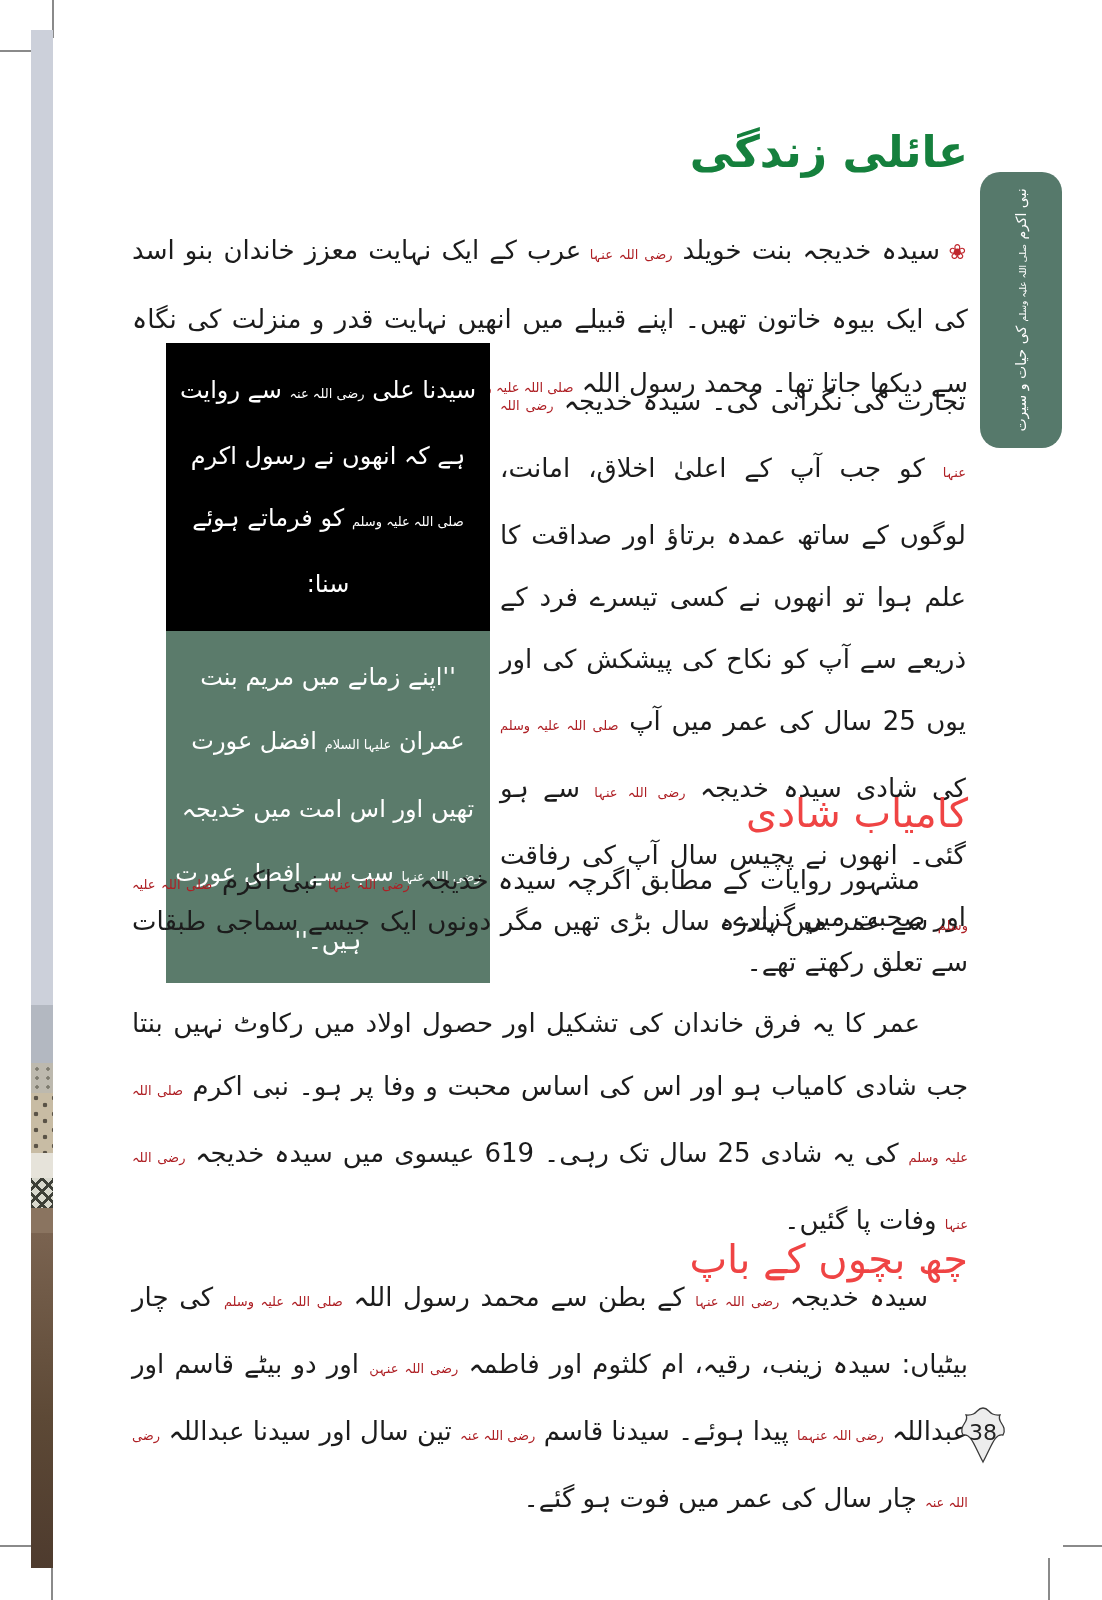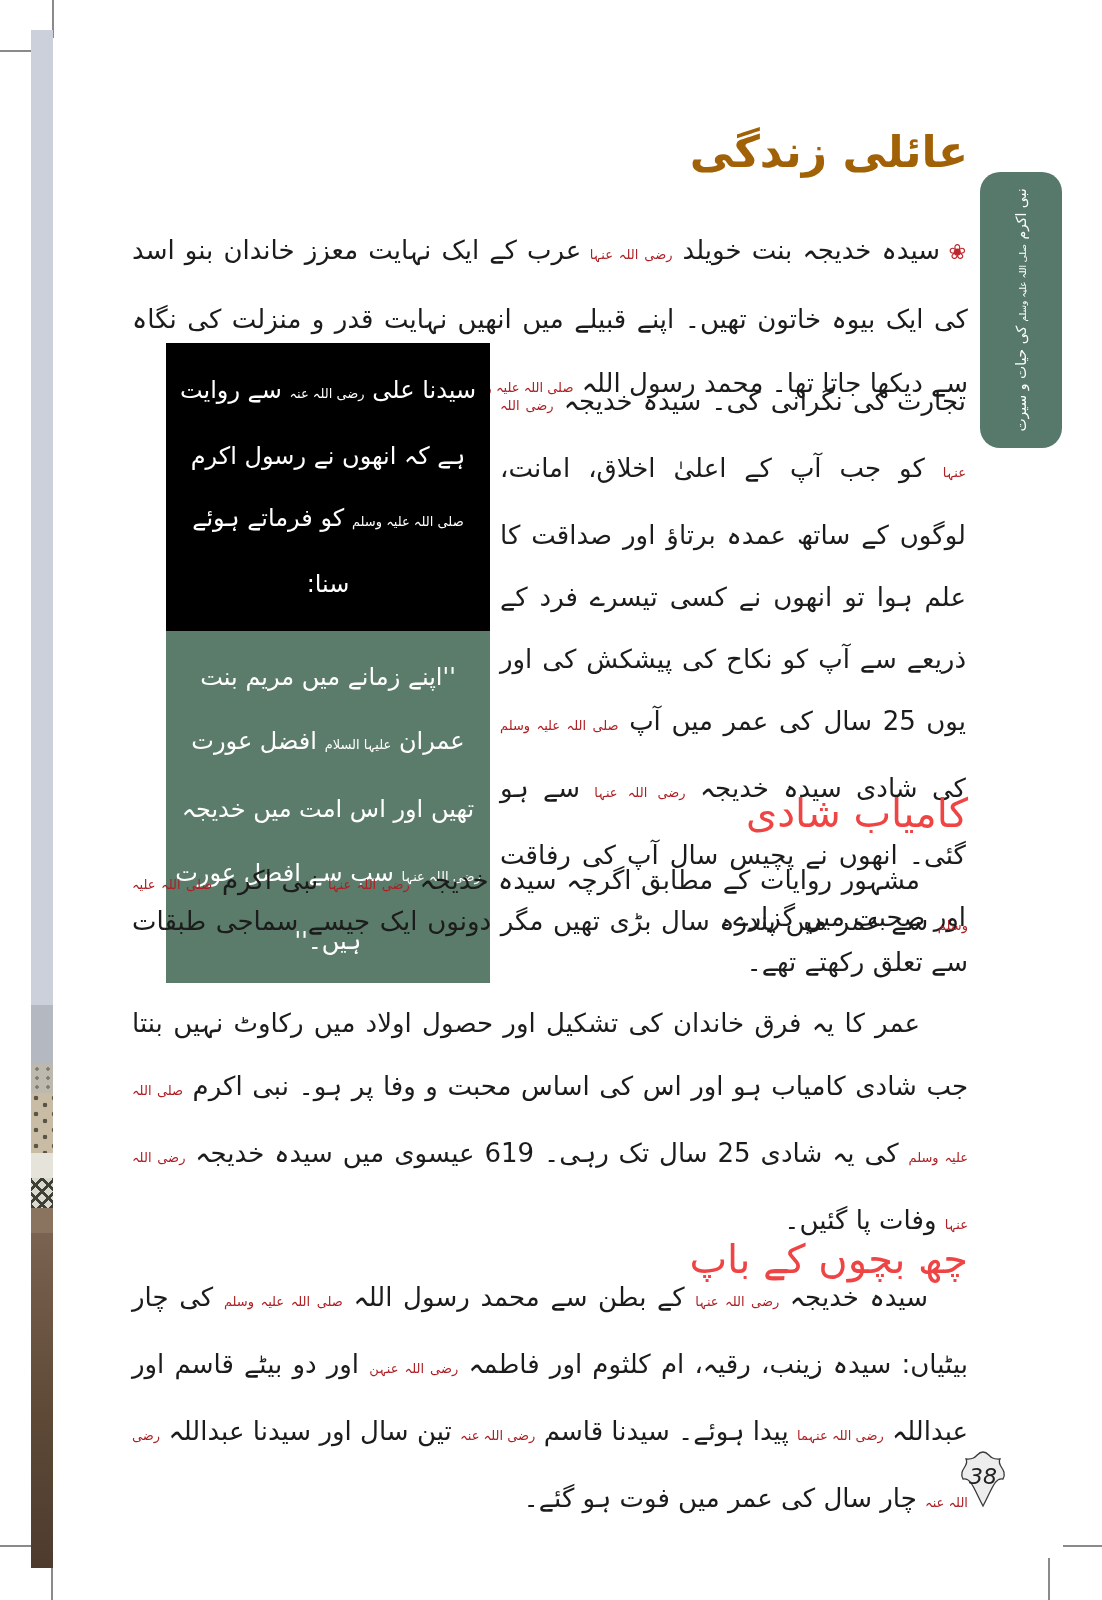--- a/index.html
+++ b/index.html
@@ -27,21 +27,21 @@
     background-size:18px 16px;}
   .seg-wall{height:25px;background:#e6e3da;}
   .seg-lattice{height:30px;background-color:#d8d8cd;
     background-image:repeating-linear-gradient(45deg,#3e4038 0 3px,transparent 3px 9px),
                      repeating-linear-gradient(-45deg,#3e4038 0 3px,transparent 3px 9px);}
   .seg-edge{height:25px;background:#8a7460;}
   .seg-dirt{height:335px;background:linear-gradient(#7a6350,#5d4936 55%,#4e3b2e);
     background-blend-mode:normal;}
   
   .page-title{position:absolute;right:134px;top:126px;direction:rtl;
-    font-size:44px;font-weight:bold;color:#a16207;}
+    font-size:44px;font-weight:bold;color:#15803d;}
   .section-heading{position:absolute;right:134px;direction:rtl;
     font-size:40px;font-weight:normal;color:#ef4444;}
   
   .vtab{position:absolute;left:980px;top:172px;width:82px;height:276px;
     background:#56796b;border-radius:20px;}
   .vtab-text{position:absolute;left:50%;top:50%;
     transform:translate(-50%,-50%) rotate(-90deg);
     white-space:nowrap;direction:rtl;
     color:#ffffff;font-size:14px;}
   .vtab-text .hon{color:#ffffff;font-size:9px;}
@@ -56,21 +56,21 @@
   .box-olive{background:#000000;color:#ffffff;direction:rtl;text-align:center;
     font-size:24px;line-height:62px;padding:16px 13px;min-height:163px;
     display:flex;align-items:center;justify-content:center;}
   .box-teal{background:#5b7b6b;color:#ffffff;direction:rtl;text-align:center;
     font-size:24px;line-height:64px;padding:14px 7px 10px;}
   .hl-box .hon{color:#ffffff;font-size:13px;}
   .box-ref{font-size:20px;font-weight:bold;margin-top:10px;direction:rtl;}
   
   .side-col{left:500px;top:370px;width:466px;line-height:62px;}
   
-  .page-badge{position:absolute;left:950px;top:1448px;width:66px;height:64px;font-style:italic;}
+  .page-badge{position:absolute;left:950px;top:1404px;width:66px;height:64px;}
 </style>
 </head>
 <body>
 
 <div class="mark" style="left:0;top:50px;width:36px;height:2px;"></div>
 <div class="mark" style="left:52px;top:0;width:2px;height:38px;"></div>
 <div class="mark" style="left:0;top:1545px;width:38px;height:2px;"></div>
 <div class="mark" style="left:51px;top:1560px;width:2px;height:40px;"></div>
 <div class="mark" style="left:1063px;top:1545px;width:39px;height:2px;"></div>
 <div class="mark" style="left:1048px;top:1558px;width:2px;height:42px;"></div>

